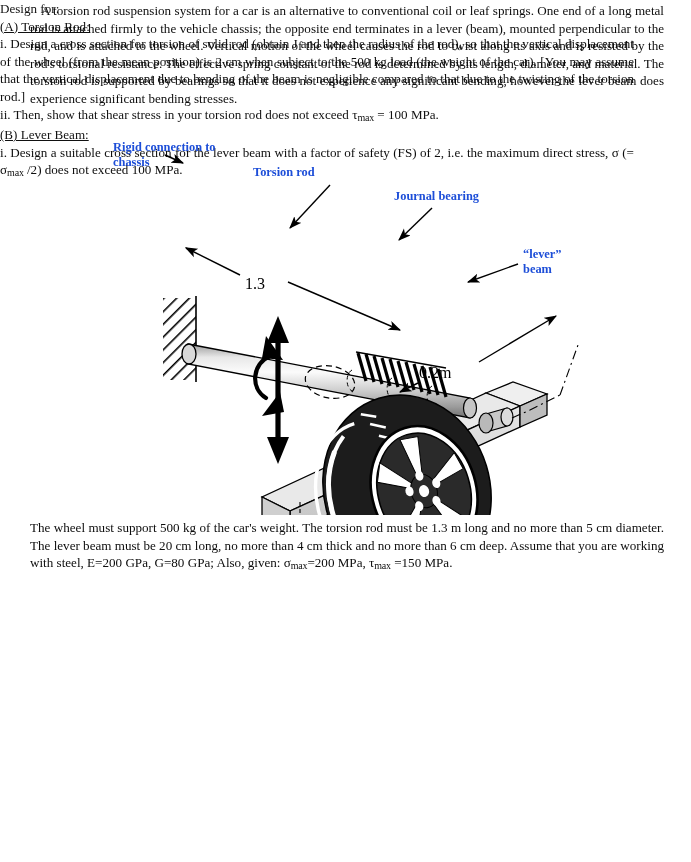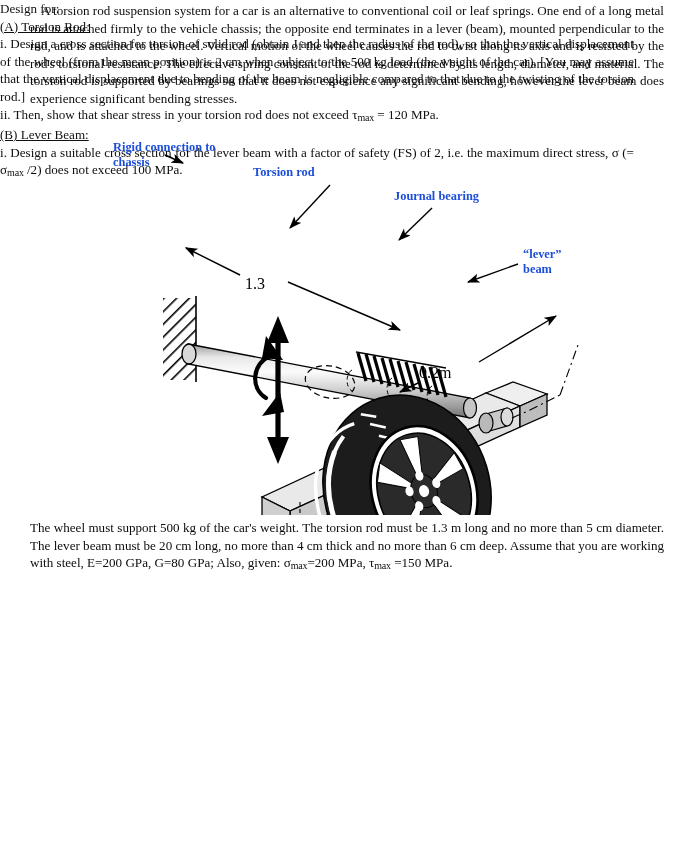--- a/index.html
+++ b/index.html
@@ -257,21 +257,21 @@
 
     <div class="hdr line">Design for:</div>
 
     <div class="hdr line">
       <span class="udl">(A) Torsion Rod:</span>
     </div>
 
     <div class="para line" style="position:static;width:634px;">i. Design a cross section for torsion of solid rod (obtain J and then the radius of the rod), so that the vertical displacement of the wheel (from the mean position) is 2 cm when subject to the 500 kg load (the weight of the car). [You may assume that the vertical displacement due to bending of the beam is negligible compared to that due to the twisting of the torsion rod.]</div>
 
     <div class="hdr line">
-      <span>ii. Then, show that shear stress in your torsion rod does not exceed τ</span><span class="sub">max</span><span> = 120 MPa.</span>
+      <span>ii. Then, show that shear stress in your torsion rod does not exceed τ</span><span class="sub">max</span><span> = 100 MPa.</span>
     </div>
 
     <div class="hdr line">
       <span class="udl">(B) Lever Beam:</span>
     </div>
 
     <div class="para line" style="position:static;width:634px;">
       <span>i. Design a suitable cross section for the lever beam with a factor of safety (FS) of 2, i.e. the maximum direct stress, σ (= σ</span><span class="sub">max</span><span> /2) does not exceed 100 MPa.</span>
     </div>
 

